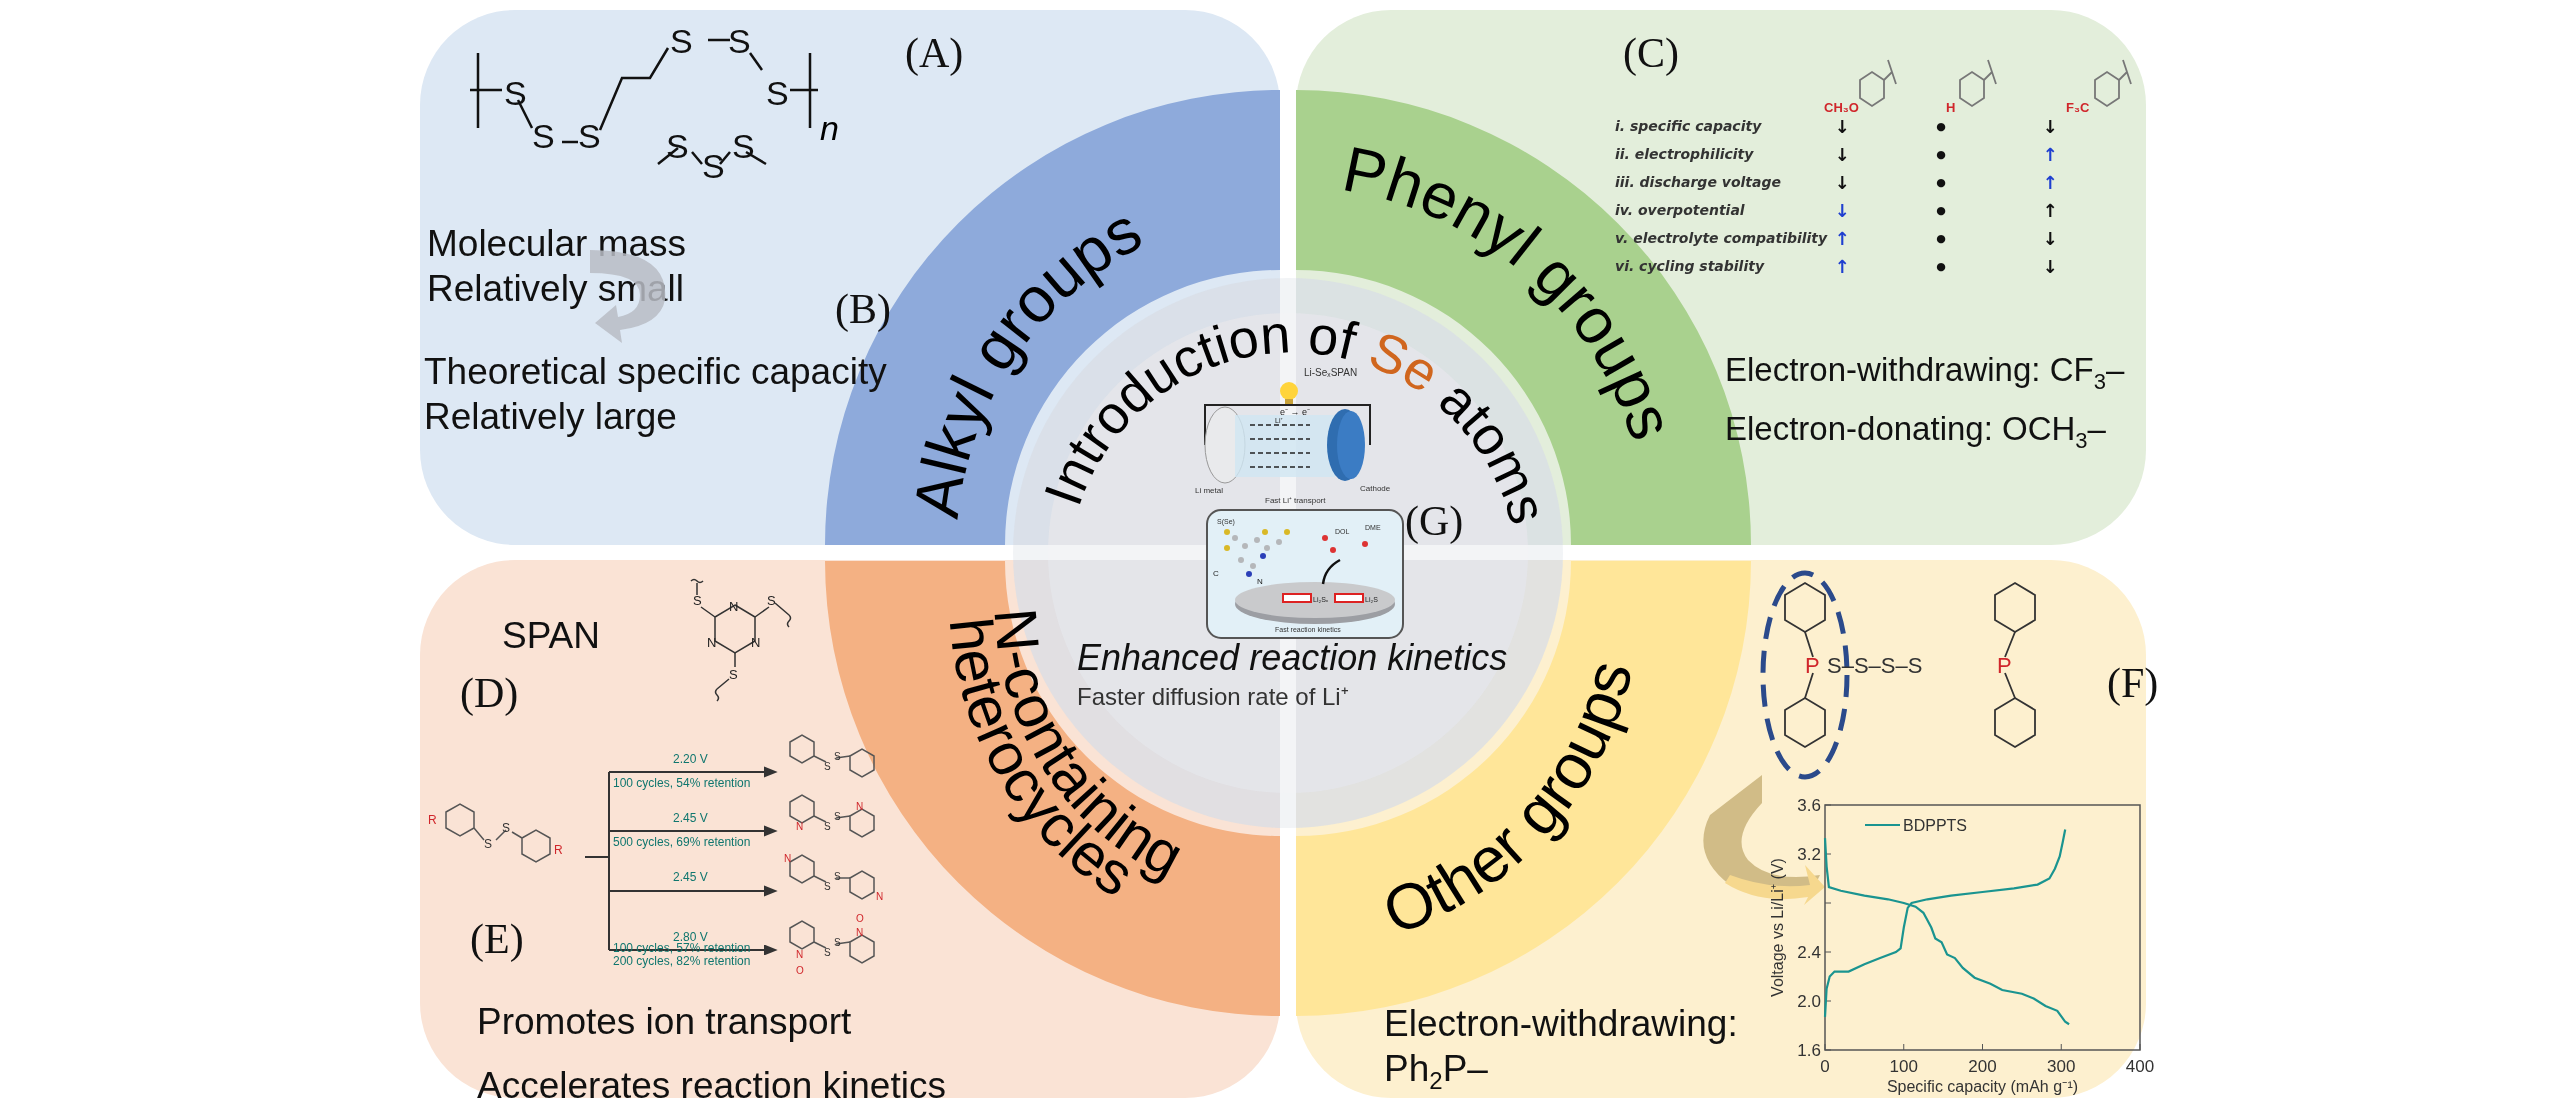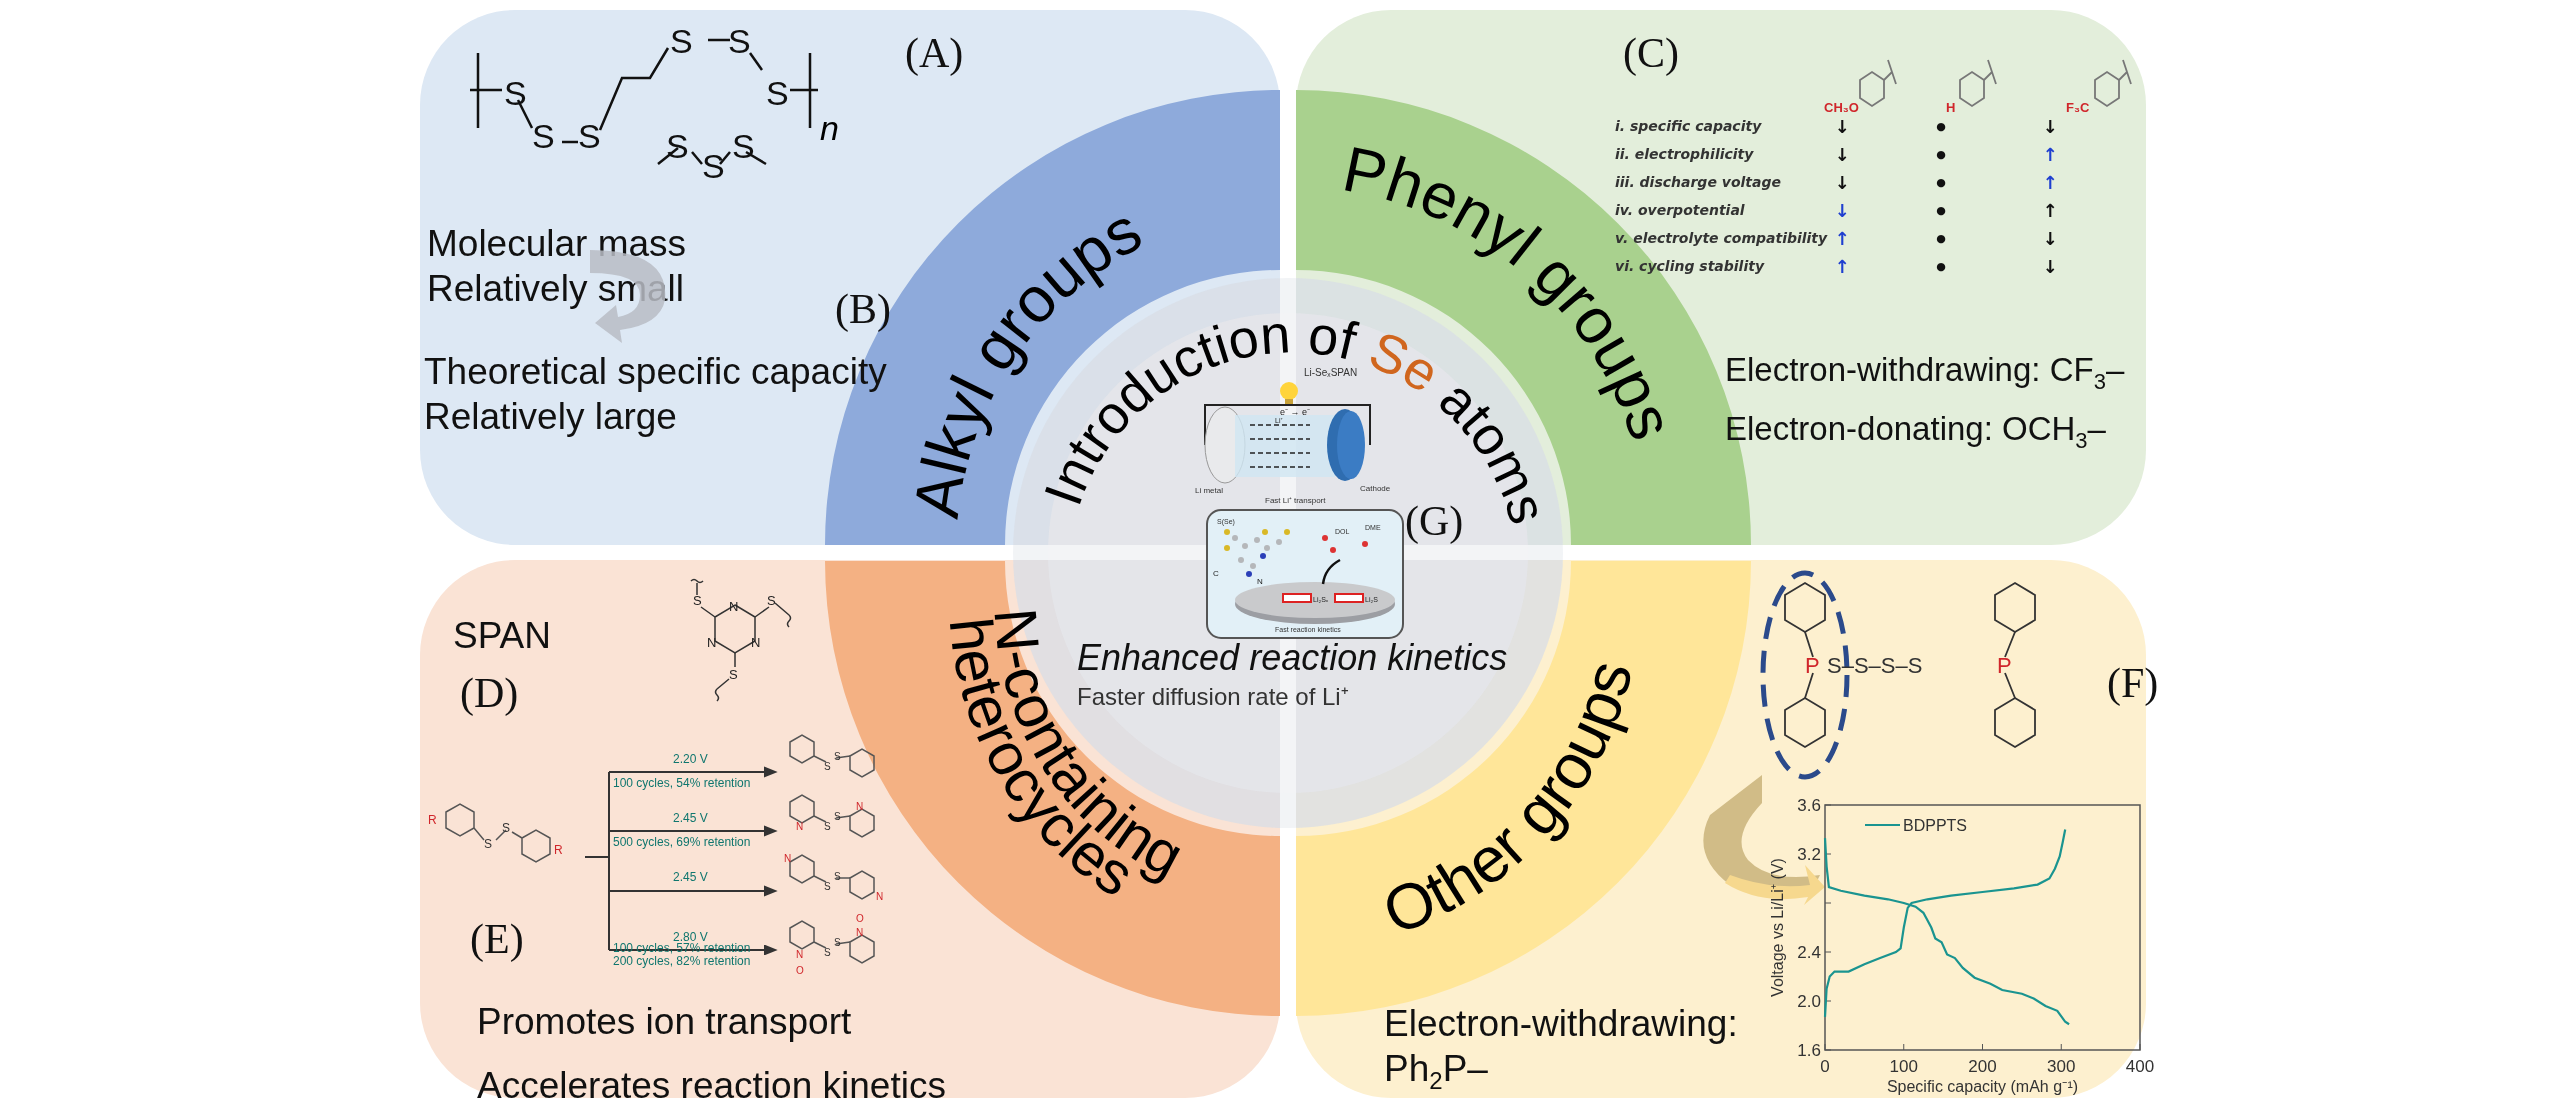--- a/index.html
+++ b/index.html
@@ -207,21 +207,21 @@
   <rect x="130" y="86" width="28" height="8" fill="#fff" stroke="#d22" stroke-width="2"></rect>
   <text x="108" y="94" font-size="7" fill="#222">Li₂Sₓ</text>
   <text x="160" y="94" font-size="7" fill="#222">Li₂S</text>
   <path d="M 135 52 Q 120 60 118 76" fill="none" stroke="#111" stroke-width="2.5"></path>
   <text x="70" y="124" font-size="7" fill="#333">Fast reaction kinetics</text>
 </svg>
 <div class="t lbl" style="left:1405px;top:500px;">(G)</div>
 <div class="t big" style="left:1077px;top:640px;font-size:36px;font-style:italic;">Enhanced reaction kinetics</div>
 <div class="t big" style="left:1077px;top:685px;font-size:24px;color:#333;">Faster diffusion rate of Li⁺</div>
 
-<div class="t big" style="left:453px;top:617px;">SPAN</div>
+<div class="t big" style="left:502px;top:617px;">SPAN</div>
 <svg style="position:absolute;left:665px;top:575px;" width="160" height="135">
   <g stroke="#333" stroke-width="1.5" fill="none">
     <polygon points="70,30 90,42 90,66 70,78 50,66 50,42"></polygon>
     <path d="M 50 42 L 36 32 M 32 20 V 8 M 90 42 L 104 32 M 110 28 L 124 40 M 70 78 V 92 M 64 104 L 52 114"></path>
     <path d="M 26 6 q 3 -3 6 0 q 3 3 6 0 M 124 40 q 3 3 0 6 q -3 3 0 6 M 52 114 q -3 3 0 6 q 3 3 0 6"></path>
   </g>
   <g font-size="13" fill="#222">
     <text x="28" y="30">S</text>
     <text x="102" y="30">S</text>
     <text x="64" y="104">S</text>

